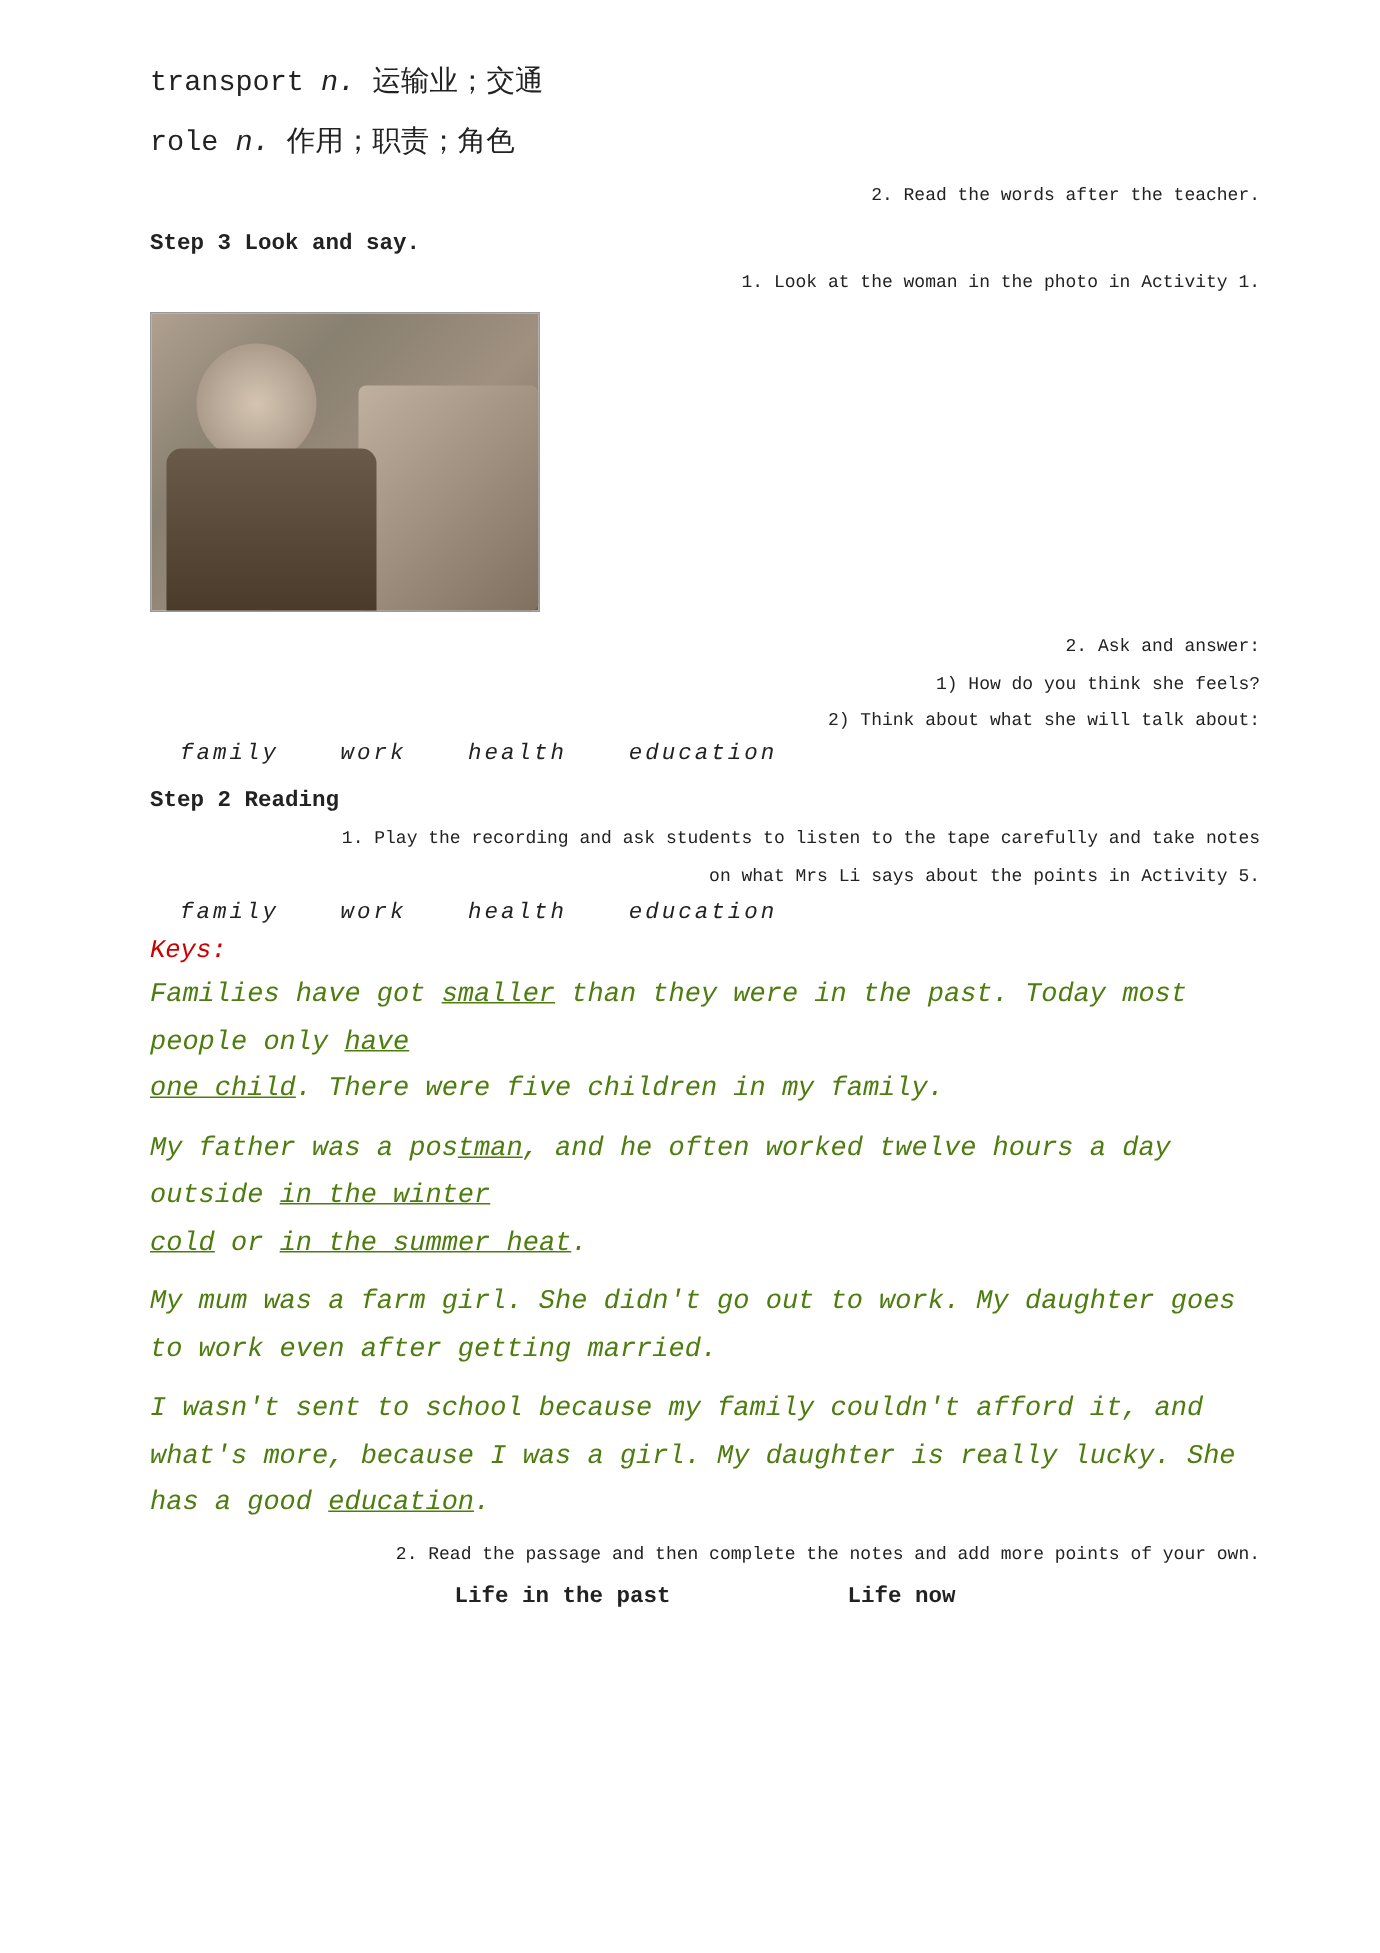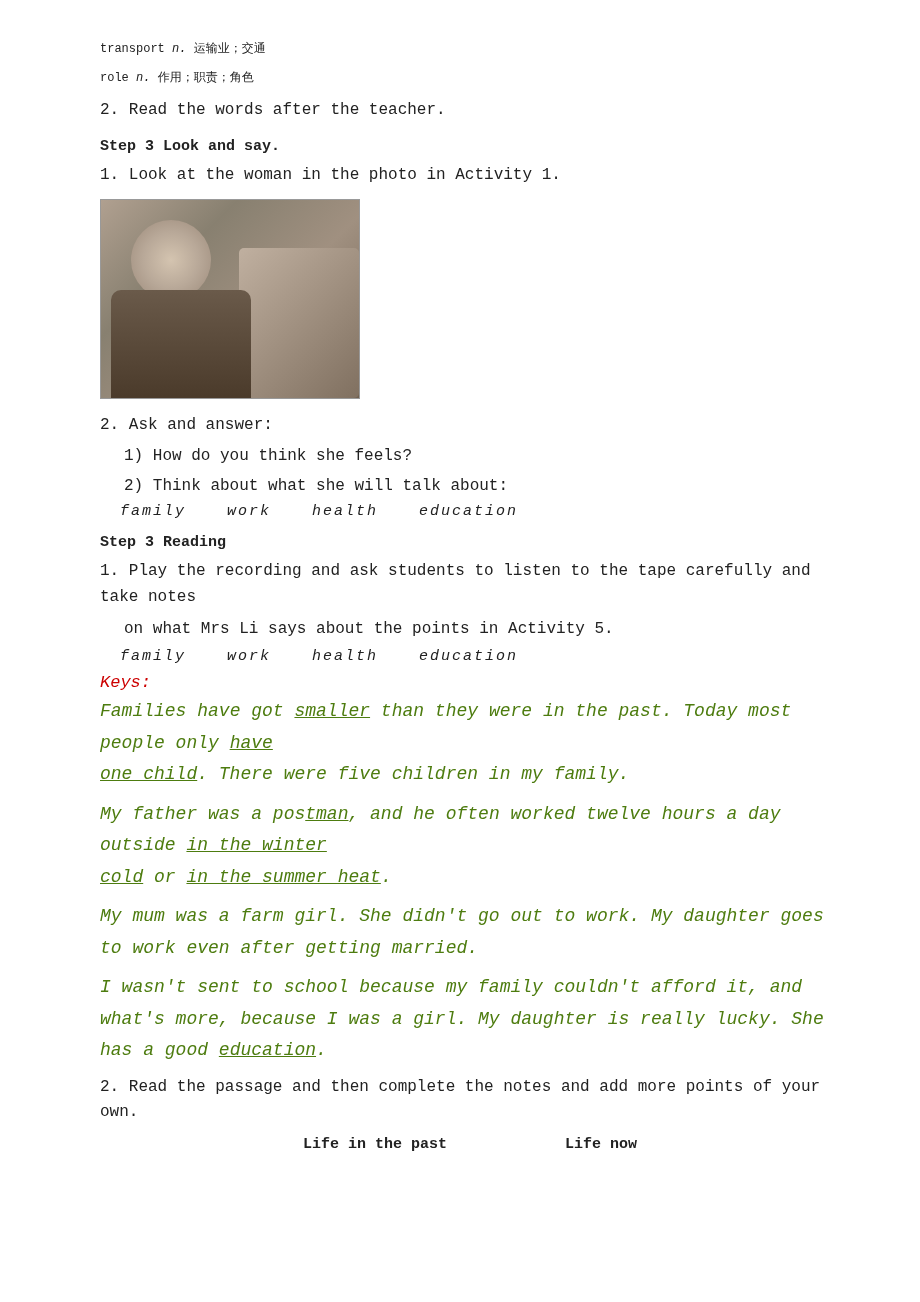--- a/index.html
+++ b/index.html
@@ -11,38 +11,39 @@
       background: #ffffff;
       font-family: 'Courier New', Courier, monospace;
       font-size: 15px;
       color: #222222;
       padding: 40px 80px 40px 100px;
       width: 920px;
       min-height: 1302px;
     }
     .vocab-line {
       margin-bottom: 6px;
+      font-size: 19px;
+      line-height: 1.6;
+    }
+    .vocab-line .pos {
+      font-style: italic;
+    }
+    .section-gap {
+      margin-bottom: 10px;
+    }
+    .step-heading {
+      font-weight: bold;
+      font-size: 15px;
+      margin: 14px 0 8px 0;
+    }
+    .numbered-item {
+      margin-bottom: 6px;
       font-size: 12px;
       line-height: 1.6;
-    }
-    .vocab-line .pos {
-      font-style: italic;
-    }
-    .section-gap {
-      margin-bottom: 10px;
-    }
-    .step-heading {
-      font-weight: bold;
-      font-size: 15px;
-      margin: 14px 0 8px 0;
-    }
-    .numbered-item {
-      margin-bottom: 6px;
-      font-size: 16px;
-      line-height: 1.6;
+      text-align: right;
     }
     .photo-container {
       margin: 10px 0 14px 0;
     }
     .photo-placeholder {
       width: 260px;
       height: 200px;
       background: linear-gradient(135deg, #b0a090 0%, #888070 30%, #a09080 60%, #706050 100%);
       border: 1px solid #999;
       position: relative;
@@ -150,21 +151,21 @@
 <div class="numbered-item indent-item">1) How do you think she feels?</div>
 <div class="numbered-item indent-item">2) Think about what she will talk about:</div>
 
 <div class="italic-topics">
   <span>family</span>
   <span>work</span>
   <span>health</span>
   <span>education</span>
 </div>
 
-<div class="step-heading">Step 3 Reading</div>
+<div class="step-heading">Step 2 Reading</div>
 
 <div class="numbered-item">1. Play the recording and ask students to listen to the tape carefully and take notes</div>
 <div class="numbered-item" style="margin-left:24px;">on what Mrs Li says about the points in Activity 5.</div>
 
 <div class="italic-topics">
   <span>family</span>
   <span>work</span>
   <span>health</span>
   <span>education</span>
 </div>

